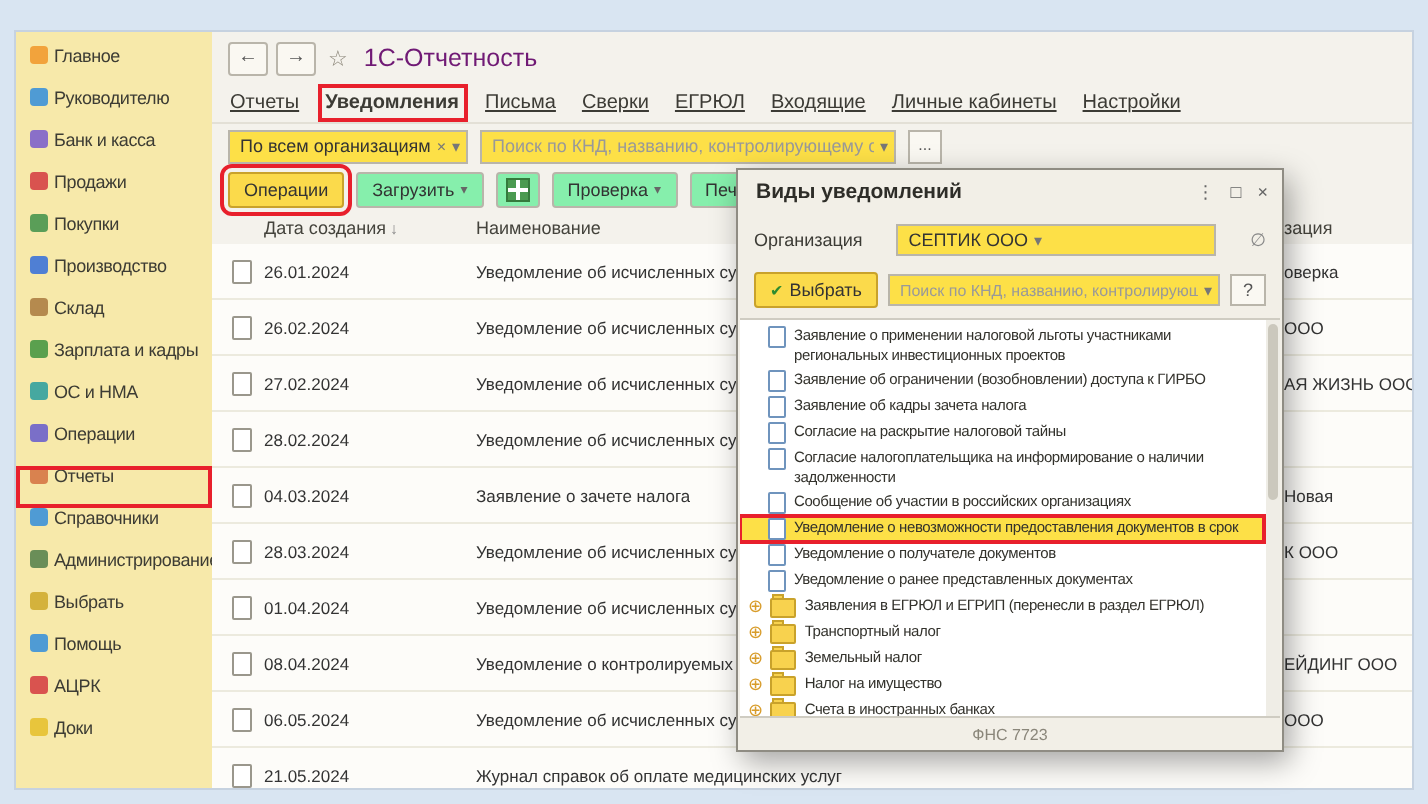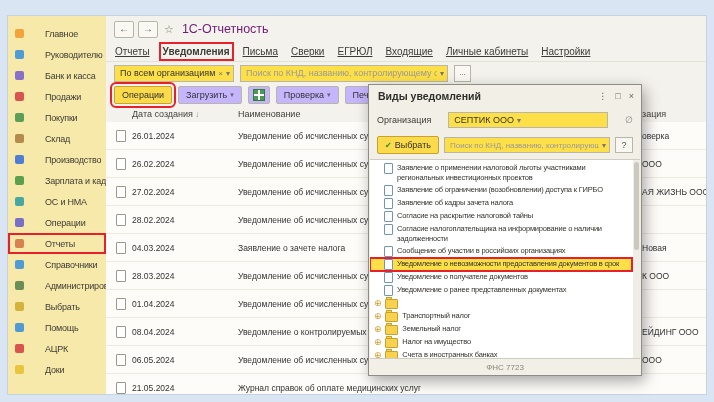--- a/index.html
+++ b/index.html
@@ -1,21 +1,21 @@
 <!DOCTYPE html>
 <html><head>
 <meta charset="utf-8">
 <style>
   html,body{margin:0;padding:0}
   body{font-family:"Liberation Sans","DejaVu Sans",sans-serif}
   .canvas{position:relative;width:714px;height:402px;background:#d9e5f2;overflow:hidden;color:#333}
   .app{position:absolute;left:8px;top:16px;width:698px;height:378px;background:#f4f2ec;box-shadow:0 0 0 1px #c6d2e0}
   
   .sidebar{position:absolute;left:0;top:0;width:98px;height:100%;background:#f7e9aa;padding-top:7px;box-sizing:border-box}
-  .side-item{display:flex;align-items:center;gap:21px;height:21px;padding:0 2px 0 7px;font-size:9px;letter-spacing:-0.2px;color:#3d3c34;white-space:nowrap;overflow:hidden;cursor:pointer}
+  .side-item{display:flex;align-items:flex-start;gap:3px;height:21px;padding:0 2px 0 7px;font-size:9px;letter-spacing:-0.2px;color:#3d3c34;white-space:nowrap;overflow:hidden;cursor:pointer}
   .swatch{width:9px;height:9px;border-radius:2px;flex:none}
   .side-item.annotated{outline:2px solid #e8202c;outline-offset:-2px}
   
   .main{position:absolute;left:98px;top:0;right:0;bottom:0}
   .topbar{position:absolute;left:0;top:0;width:100%;height:26px;display:flex;align-items:center;gap:4px;padding-left:8px;box-sizing:border-box}
   .navbtn{width:20px;height:17px;border:1px solid #b9b5aa;background:#faf8f2;font-size:10px;color:#555;line-height:1;border-radius:2px;padding:0;font-family:inherit}
   .star{color:#8a8578;font-size:11px;margin:0 2px;cursor:pointer}
   .page-title{font-size:12.5px;color:#701a75;margin-left:2px}
   .tabbar{position:absolute;left:0;top:26px;width:100%;height:20px;display:flex;align-items:center;gap:13px;padding-left:9px;font-size:10px;box-sizing:border-box;border-bottom:1px solid #e3e0d6}
   .tab{color:#3c3b35;text-decoration:underline;cursor:pointer;white-space:nowrap}
@@ -24,21 +24,21 @@
   .filterbar{position:absolute;left:0;top:46px;width:100%;height:22px;display:flex;align-items:center;gap:6px;padding-left:8px;box-sizing:border-box}
   .combo{display:flex;align-items:center;background:#fde047;border:1px solid #b9b5aa;height:17px;font-size:9px;padding:0 3px 0 5px;gap:3px;box-sizing:border-box}
   .combo-val{white-space:nowrap;overflow:hidden}
   .cicon{color:#777;font-size:8px;flex:none;cursor:pointer}
   .org-combo{width:120px}
   .search-combo{width:208px}
   .search-input{border:0;outline:0;flex:1;font-size:9px;font-family:inherit;color:#333;background:transparent;min-width:0;padding:0}
   .search-input::placeholder{color:#999}
   .morebtn{width:17px;height:17px;border:1px solid #b9b5aa;background:#faf8f2;font-size:8px;color:#555;padding:0;line-height:1;font-family:inherit}
   .toolbar{position:absolute;left:0;top:68px;width:100%;height:22px;display:flex;align-items:center;gap:6px;padding-left:8px;box-sizing:border-box}
-  .btn{display:flex;align-items:center;gap:3px;height:18px;border:1px solid #b9b5aa;background:#c4b5fd;font-size:9px;color:#333;padding:0 7px;border-radius:2px;font-family:inherit;cursor:pointer}
+  .btn{display:flex;align-items:center;gap:3px;height:18px;border:1px solid #b9b5aa;background:#86efac;font-size:9px;color:#333;padding:0 7px;border-radius:2px;font-family:inherit;cursor:pointer}
   .btn .caret{font-size:7px;color:#666}
   .btn.primary{background:#fbda4b;border-color:#c9a22b}
   .btn.annotated{outline:2px solid #e8202c;outline-offset:2px}
   .iconbtn{padding:0 4px}
   .grid-icon{width:10px;height:10px;border:1px solid #357a3c;background:
     linear-gradient(to right,transparent 42%,#fff 42%,#fff 58%,transparent 58%),
     linear-gradient(to bottom,transparent 42%,#fff 42%,#fff 58%,transparent 58%),#4a9a50}
   
   .thead{position:absolute;left:0;top:90px;width:100%;height:16px;border-bottom:1px solid #d9d5ca;font-size:9px;color:#44433c}
   .h-date{position:absolute;left:26px;top:3px;cursor:pointer}
@@ -102,26 +102,26 @@
           </div>
           <div class="side-item">
             <span class="swatch" style="background: rgb(217, 83, 79);"></span>
             <span class="side-label">Продажи</span>
           </div>
           <div class="side-item">
             <span class="swatch" style="background: rgb(90, 158, 88);"></span>
             <span class="side-label">Покупки</span>
           </div>
           <div class="side-item">
+            <span class="swatch" style="background: rgb(79, 127, 212);"></span>
+            <span class="side-label">Производство</span>
+          </div>
+          <div class="side-item">
             <span class="swatch" style="background: rgb(181, 138, 78);"></span>
             <span class="side-label">Склад</span>
-          </div>
-          <div class="side-item">
-            <span class="swatch" style="background: rgb(79, 127, 212);"></span>
-            <span class="side-label">Производство</span>
           </div>
           <div class="side-item">
             <span class="swatch" style="background: rgb(90, 160, 78);"></span>
             <span class="side-label">Зарплата и кадры</span>
           </div>
           <div class="side-item">
             <span class="swatch" style="background: rgb(70, 168, 160);"></span>
             <span class="side-label">ОС и НМА</span>
           </div>
           <div class="side-item">
@@ -342,20 +342,21 @@
             <span class="ldoc"></span>
             <span class="ltext">Уведомление о получателе документов</span>
           </div>
           <div class="litem leaf">
             <span class="ldoc"></span>
             <span class="ltext">Уведомление о ранее представленных документах</span>
           </div>
           <div class="litem group">
             <span class="expand">⊕</span>
             <span class="folder-icon"></span>
+            <span class="ltext">Заявления в ЕГРЮЛ и ЕГРИП (перенесли в раздел ЕГРЮЛ)</span>
           </div>
           <div class="litem group">
             <span class="expand">⊕</span>
             <span class="folder-icon"></span>
             <span class="ltext">Транспортный налог</span>
           </div>
           <div class="litem group">
             <span class="expand">⊕</span>
             <span class="folder-icon"></span>
             <span class="ltext">Земельный налог</span>

